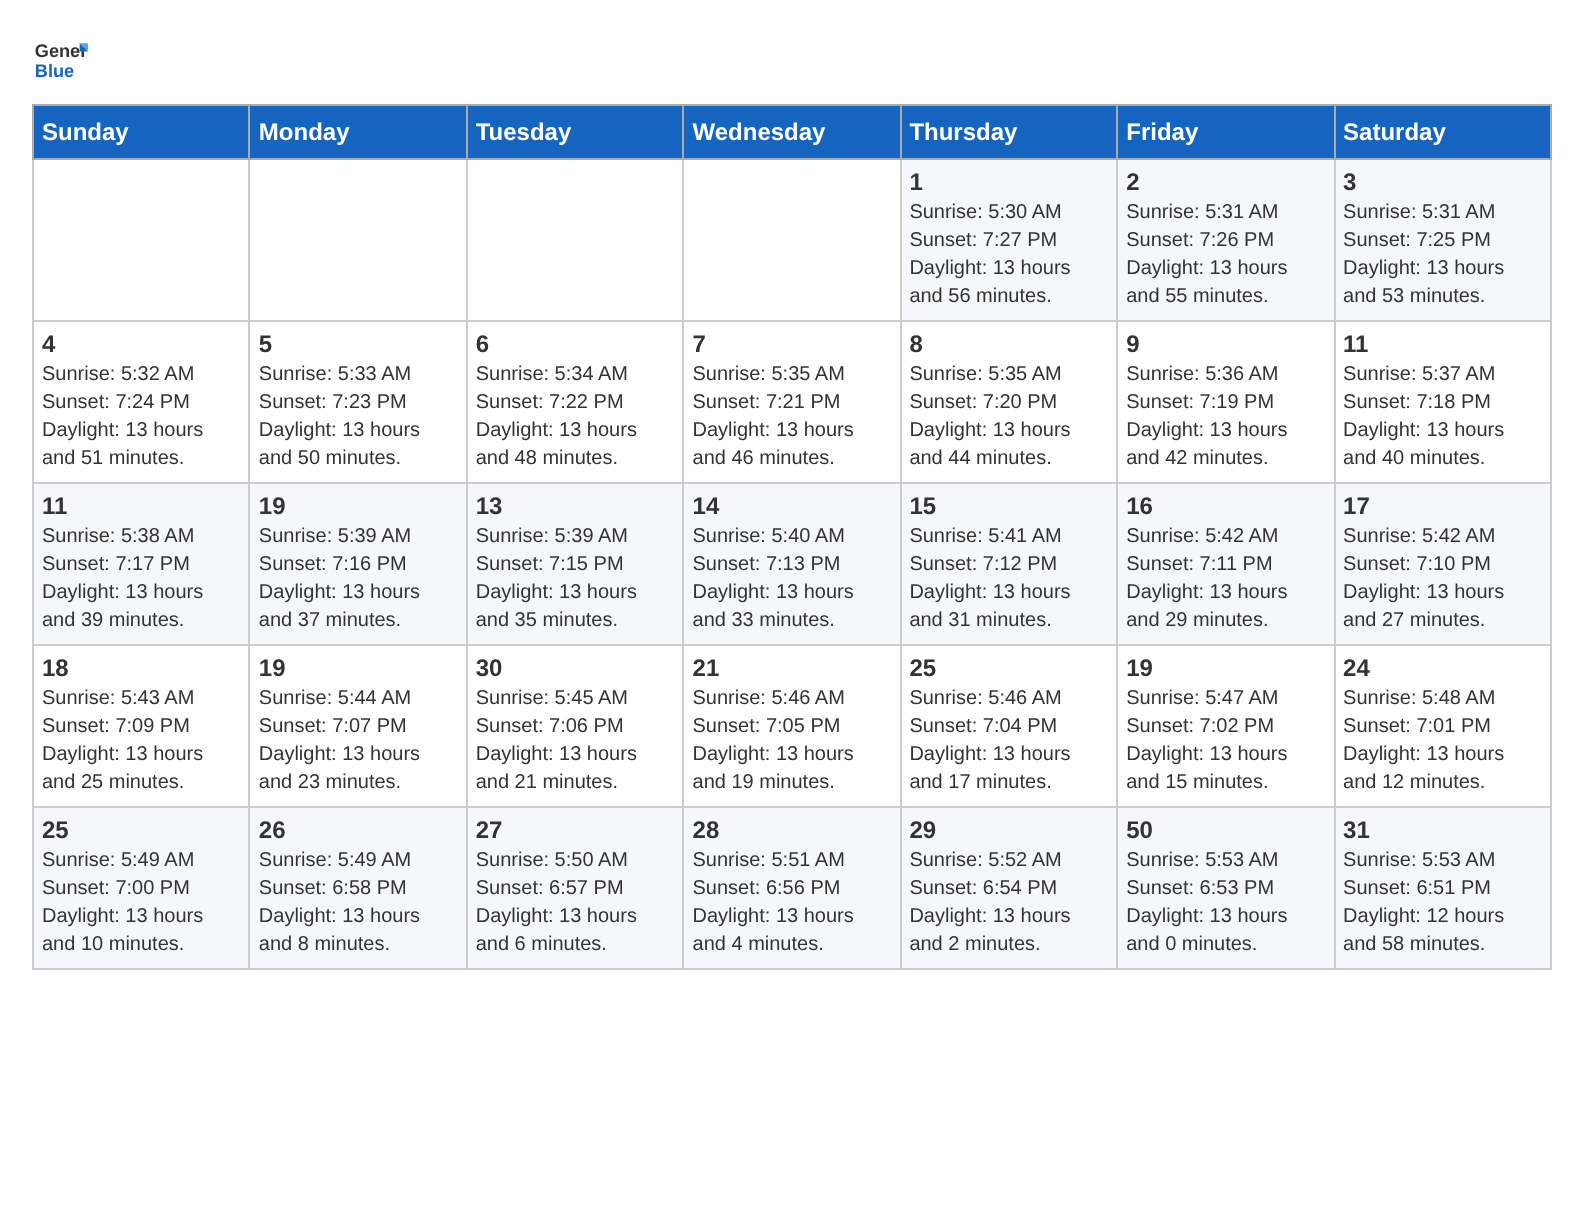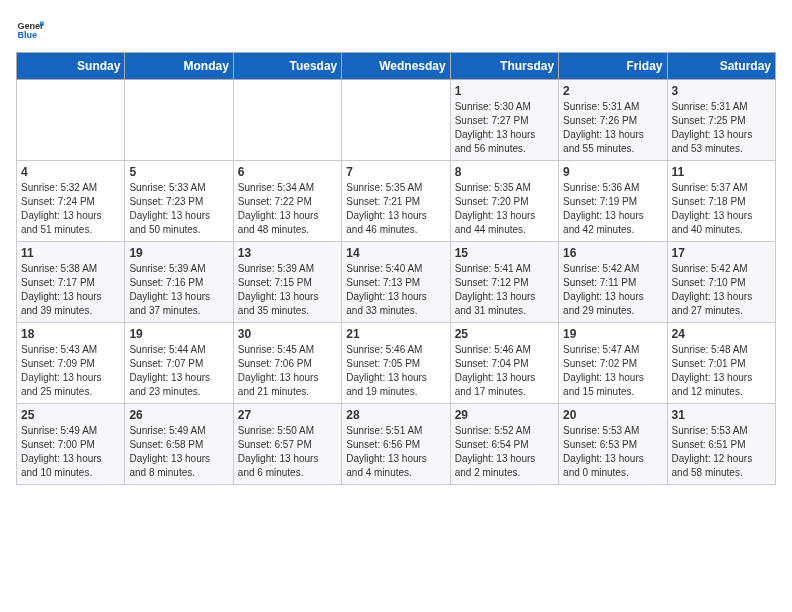--- a/index.html
+++ b/index.html
@@ -42,21 +42,21 @@
       width: 100%;
       border-collapse: collapse;
       table-layout: fixed;
     }
     thead tr th {
       background-color: #1565c0;
       color: #fff;
       font-size: 12px;
       font-weight: bold;
       padding: 6px 4px;
-      text-align: right;
+      text-align: left;
       border: 1px solid #aaa;
     }
     tbody tr td {
       border: 1px solid #ccc;
       vertical-align: top;
       padding: 4px;
       font-size: 9.5px;
       color: #222;
       height: 80px;
       background: #fff;
@@ -241,21 +241,21 @@
         </td>
         <td>
           <span class="day-num">28</span>
           <div class="day-info">Sunrise: 5:51 AM<br>Sunset: 6:56 PM<br>Daylight: 13 hours<br>and 4 minutes.</div>
         </td>
         <td>
           <span class="day-num">29</span>
           <div class="day-info">Sunrise: 5:52 AM<br>Sunset: 6:54 PM<br>Daylight: 13 hours<br>and 2 minutes.</div>
         </td>
         <td>
-          <span class="day-num">20</span>
+          <span class="day-num">50</span>
           <div class="day-info">Sunrise: 5:53 AM<br>Sunset: 6:53 PM<br>Daylight: 13 hours<br>and 0 minutes.</div>
         </td>
         <td>
           <span class="day-num">31</span>
           <div class="day-info">Sunrise: 5:53 AM<br>Sunset: 6:51 PM<br>Daylight: 12 hours<br>and 58 minutes.</div>
         </td>
       </tr>
     </tbody>
 </table>
 

